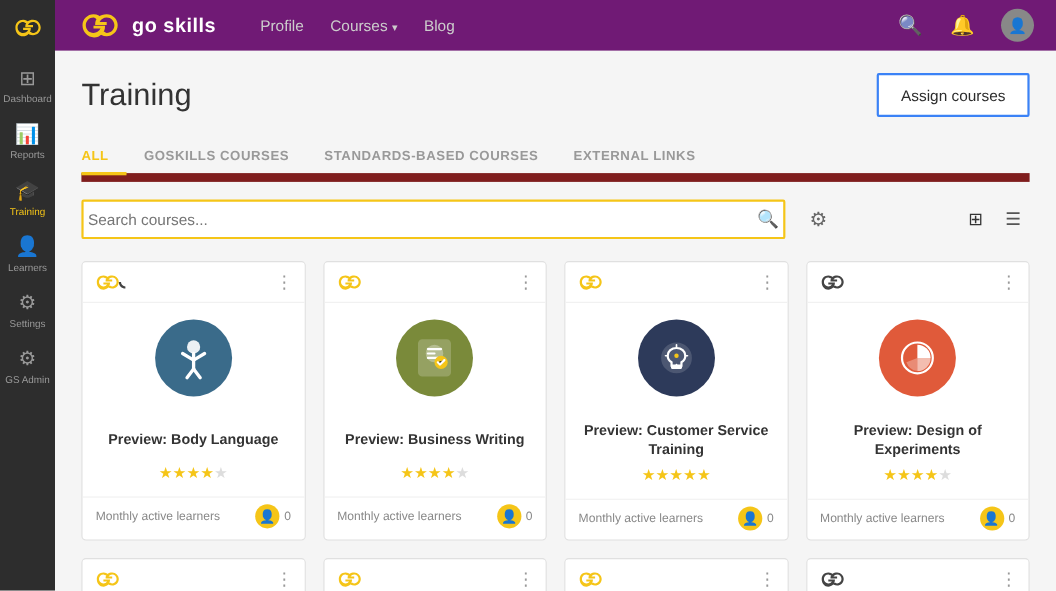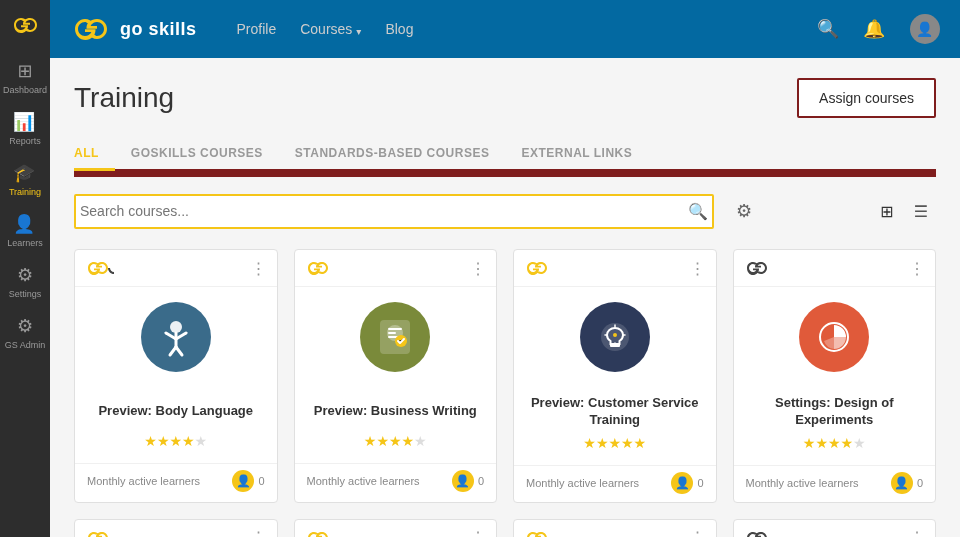--- a/index.html
+++ b/index.html
@@ -39,22 +39,22 @@
     .sidebar-label { font-size: 9px; text-align: center; }
 
     
     .main-wrapper {
       flex: 1;
       display: flex;
       flex-direction: column;
       overflow: hidden;
     }
     .topnav {
-      background: #0369a1;
-      height: 58px;
+      background: #701a75;
+      height: 46px;
       display: flex;
       align-items: center;
       padding: 0 20px;
       gap: 24px;
       flex-shrink: 0;
     }
     .topnav-logo {
       display: flex;
       align-items: center;
       gap: 8px;
@@ -109,21 +109,21 @@
       font-size: 28px;
       font-weight: 300;
       color: #333;
     }
     .header-buttons {
       display: flex;
       gap: 12px;
     }
     .btn-outline {
       padding: 10px 20px;
-      border: 2px solid #7f1d1d;
+      border: 2px solid #3b82f6;
       background: white;
       color: #2d2d2d;
       font-size: 14px;
       font-weight: 500;
       cursor: pointer;
       border-radius: 2px;
     }
     .btn-primary {
       padding: 10px 20px;
       border: none;
@@ -528,21 +528,21 @@
           <div class="course-icon" style="background:#e05a3a;">
             <svg width="44" height="44" viewBox="0 0 44 44">
               <circle cx="22" cy="22" r="14" fill="none" stroke="white" stroke-width="2"></circle>
               <path d="M22,22 L22,10 A12,12 0 0,1 34,22 Z" fill="white"></path>
               <path d="M22,22 L34,22 A12,12 0 0,1 22,34 Z" fill="white" opacity="0.6"></path>
               <path d="M22,22 L22,34 A12,12 0 0,1 12,26 Z" fill="white" opacity="0.3"></path>
             </svg>
           </div>
         </div>
         <div class="card-body">
-          <div class="course-title">Settings: Design of Experiments</div>
+          <div class="course-title">Preview: Design of Experiments</div>
           <div class="stars">★★★★<span class="star-empty">★</span></div>
         </div>
         <div class="card-footer">
           <span>Monthly active learners</span>
           <div class="learner-count">
             <div class="learner-icon">👤</div>
             <span>0</span>
           </div>
         </div>
       </div>

